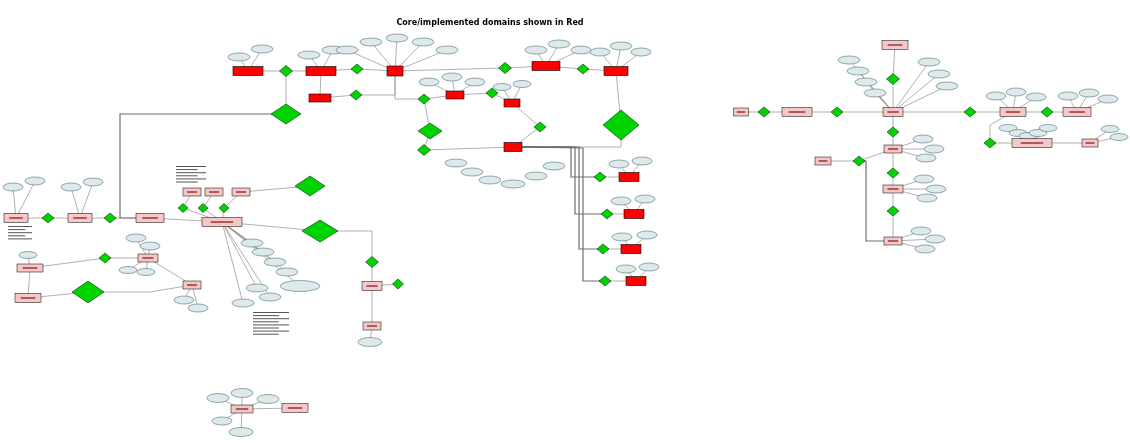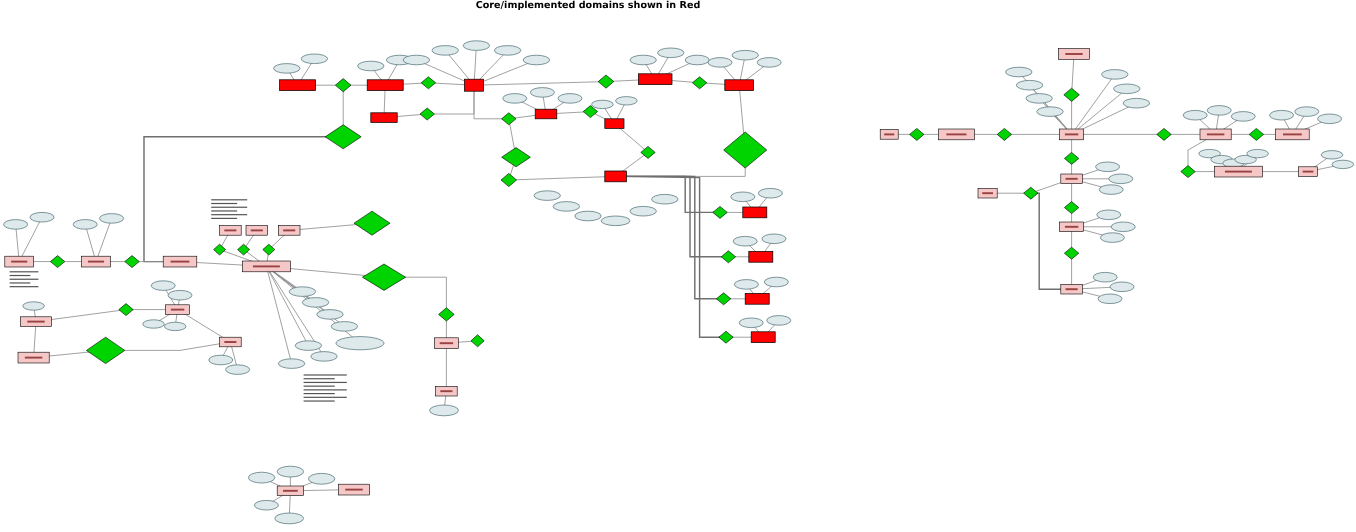--- a/index.html
+++ b/index.html
@@ -1,18 +1,18 @@
 <!DOCTYPE html>
 <html><head>
 <meta charset="utf-8">
 <style>
   html,body{margin:0;padding:0;background:#ffffff;}
   .stage{position:relative;width:1130px;height:443px;background:#ffffff;overflow:hidden;
          font-family:"DejaVu Sans",sans-serif;}
-  .diagram-title{position:absolute;top:0;left:0;width:980px;text-align:center;
+  .diagram-title{position:absolute;top:18px;left:0;width:980px;text-align:center;
          font-size:8px;font-weight:bold;color:#000;}
   svg{position:absolute;top:0;left:0;}
 </style>
 </head>
 <body>
 
 <div class="stage">
   <div class="diagram-title">Core/implemented domains shown in Red</div>
   <svg width="1130" height="443" viewBox="0 0 1130 443">
       <polyline points="239,57 248,71" fill="none" stroke="#8f8f8f" stroke-width="0.7"></polyline>

